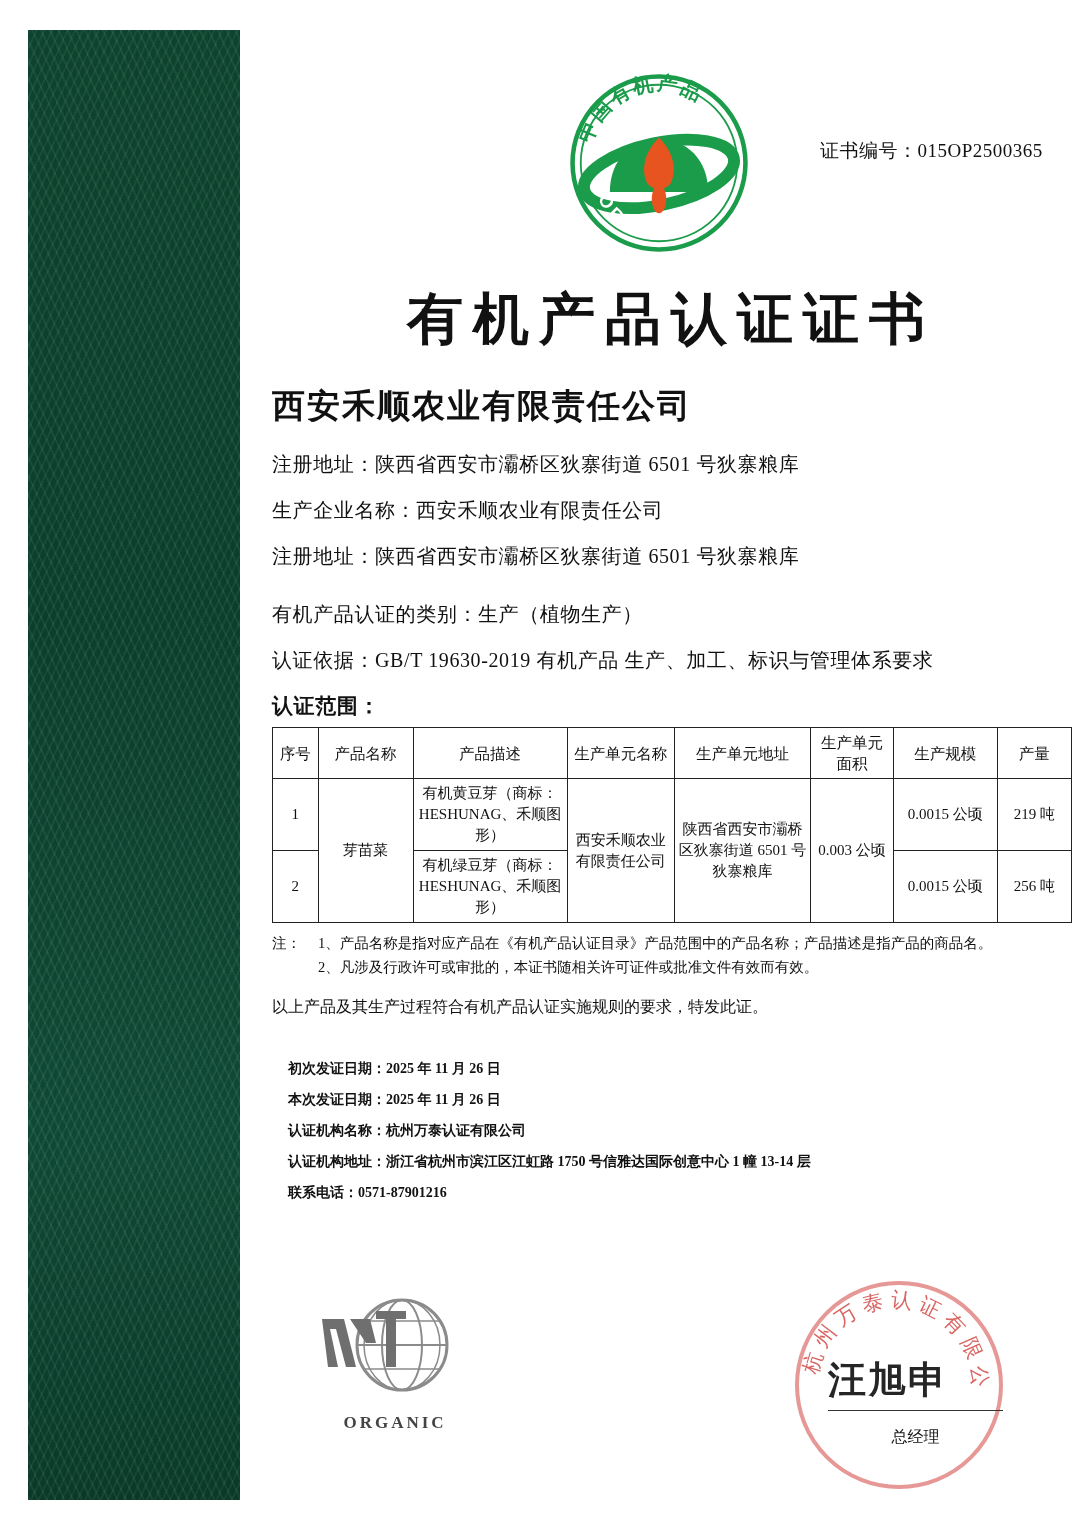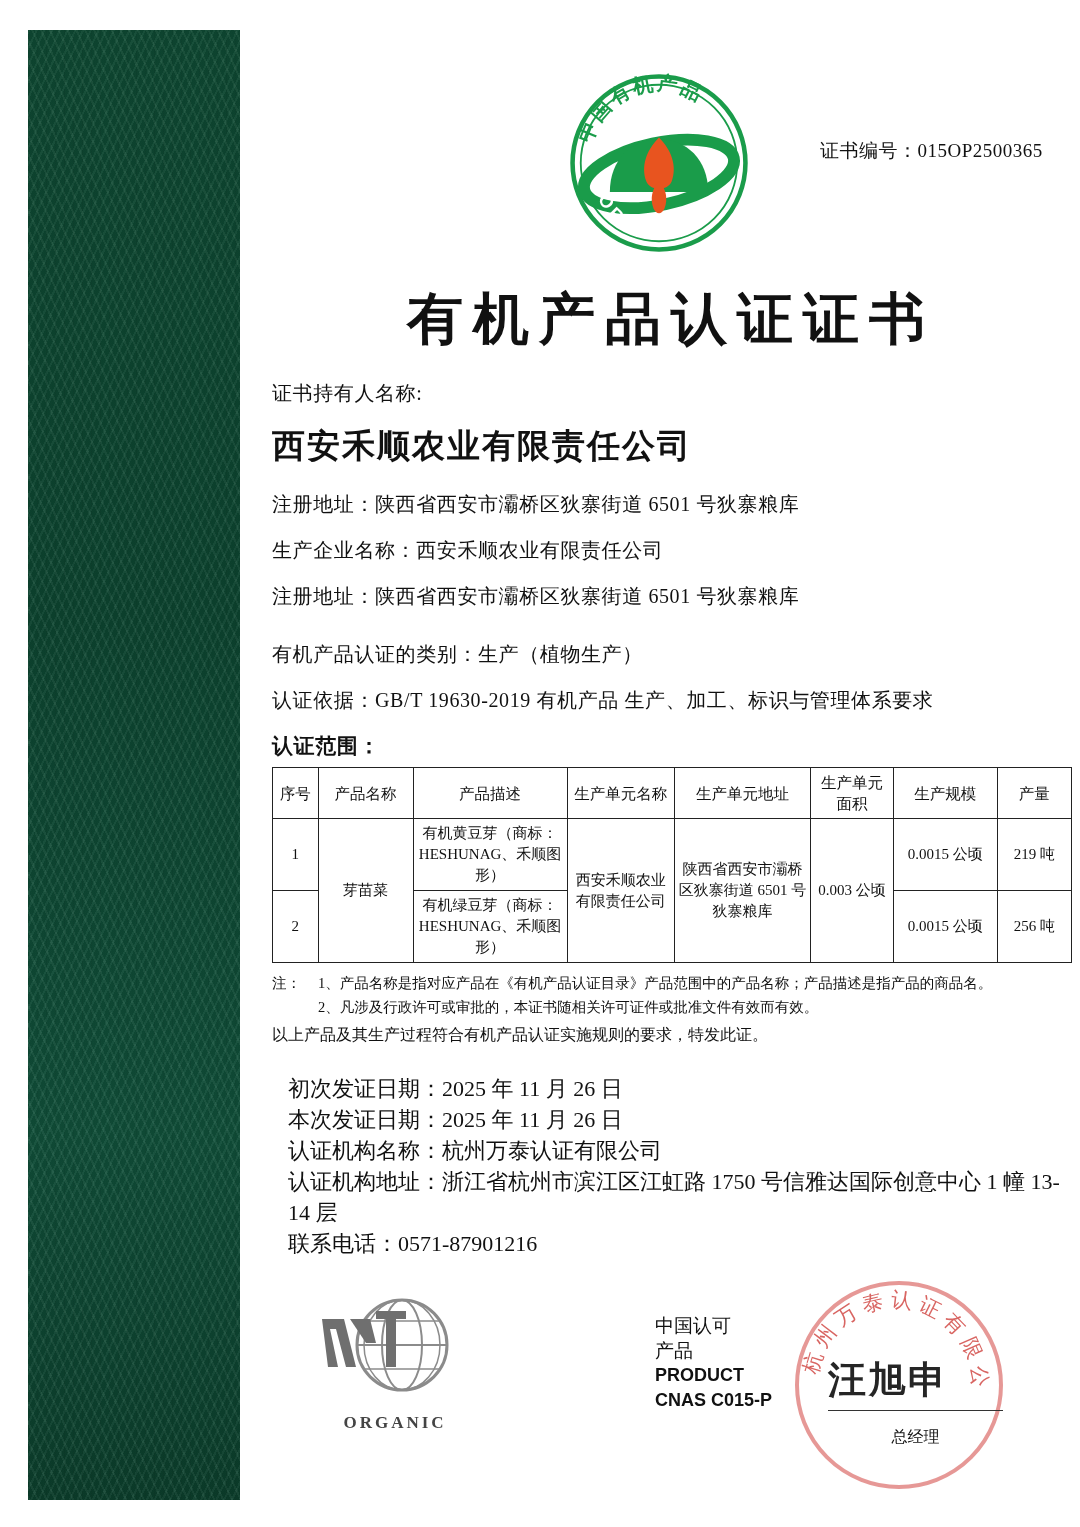--- a/index.html
+++ b/index.html
@@ -59,23 +59,23 @@
   .c-desc{width:150px;}
   .c-unit{width:105px;}
   .c-addr{width:135px;}
   .c-area{width:78px;}
   .c-scale{width:100px;}
   .c-out{width:70px;}
 
   .notes{font-size:14.5px;line-height:24px;margin-top:8px;}
   .notes .nwrap{display:flex;}
   .notes .nlabel{width:46px;flex:0 0 46px;}
-  .note-sentence{font-size:16px;margin-top:4px;}
-
-  .dates{margin-top:26px;font-size:22px;line-height:31px;padding-left:16px;}
+  .note-sentence{font-size:16px;margin-top:16px;}
+
+  .dates{margin-top:34px;font-size:14px;line-height:31px;padding-left:16px;font-weight:bold;}
 
   
   .footer{position:absolute;left:0;top:1275px;width:830px;height:230px;}
   .wit-mark{position:absolute;left:60px;top:18px;width:170px;text-align:center;}
   .organic-word{font-size:17px;font-weight:bold;letter-spacing:3px;margin-top:6px;color:#444;}
   .cnas-mark{position:absolute;left:245px;top:38px;}
   .cnas-text{position:absolute;left:405px;top:38px;line-height:25px;}
   .cnas-text .zh{font-size:19px;font-family:"Liberation Sans",sans-serif;}
   .cnas-text .en{font-size:18px;font-weight:bold;font-family:"Liberation Sans",sans-serif;}
   .seal{
@@ -129,21 +129,20 @@
   </div>
 
   <div class="cert-no">
     <span>证书编号：</span><span>015OP2500365</span>
   </div>
 
   <div class="main-title">有机产品认证证书</div>
 
   <div class="body-area">
 
-    <div class="line">证书持有人名称:</div>
     <div class="holder-name">西安禾顺农业有限责任公司</div>
 
     <div class="line">
       <span>注册地址：</span><span>陕西省西安市灞桥区狄寨街道 6501 号狄寨粮库</span>
     </div>
 
     <div class="line">
       <span>生产企业名称：</span><span>西安禾顺农业有限责任公司</span>
     </div>
 
@@ -237,26 +236,20 @@
         <g fill="#6f6f6f">
           <polygon points="12,26 34,26 46,74 36,74 26,36 20,36 28,74 18,74"></polygon>
           <polygon points="40,26 60,26 66,50 56,50"></polygon>
           <polygon points="66,18 96,18 96,26 86,26 86,74 76,74 76,26 66,26"></polygon>
         </g>
       </svg>
       <div class="organic-word">ORGANIC</div>
     </div>
 
 
-    <div class="cnas-text">
-      <div class="zh">中国认可</div>
-      <div class="zh">产品</div>
-      <div class="en">PRODUCT</div>
-      <div class="en">CNAS C015-P</div>
-    </div>
 
     <div class="seal"></div>
     <svg class="seal-text" viewBox="0 0 200 200">
       <defs>
           <path id="sealArc" d="M22 104 A78 78 0 0 1 178 104"></path>
         </defs>
       <text font-family="Liberation Serif, serif" font-size="21" fill="#cf3f3b" letter-spacing="6">
         <textPath href="#sealArc" startOffset="4%">杭州万泰认证有限公司</textPath>
       </text>
     </svg>

